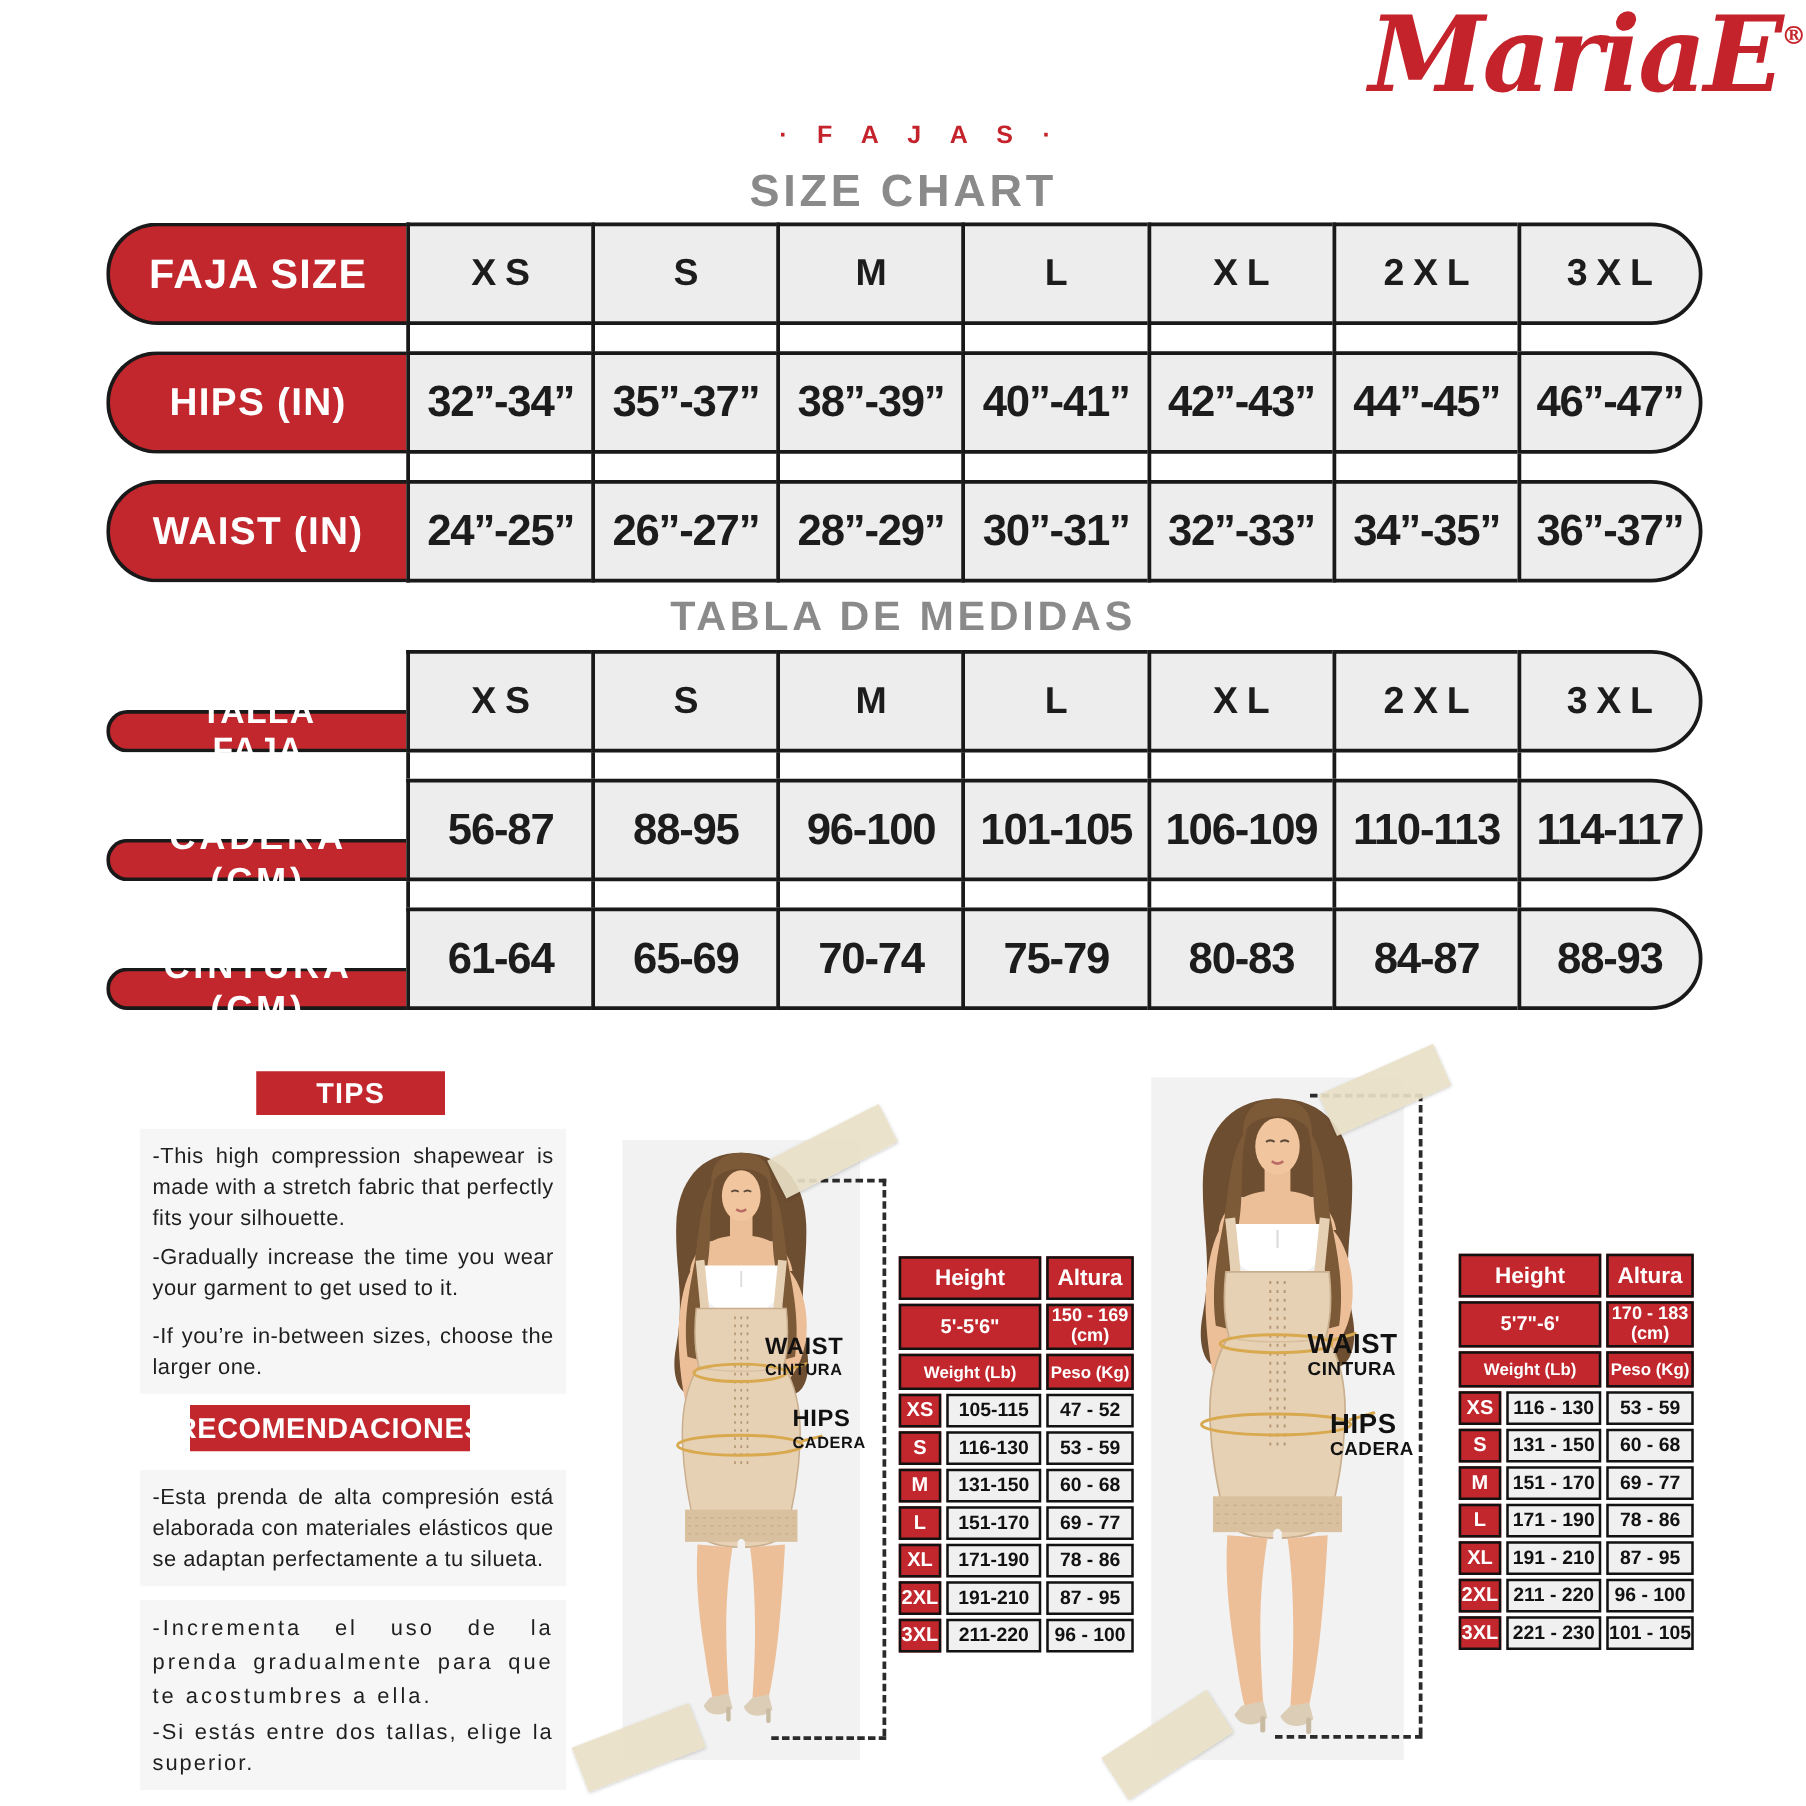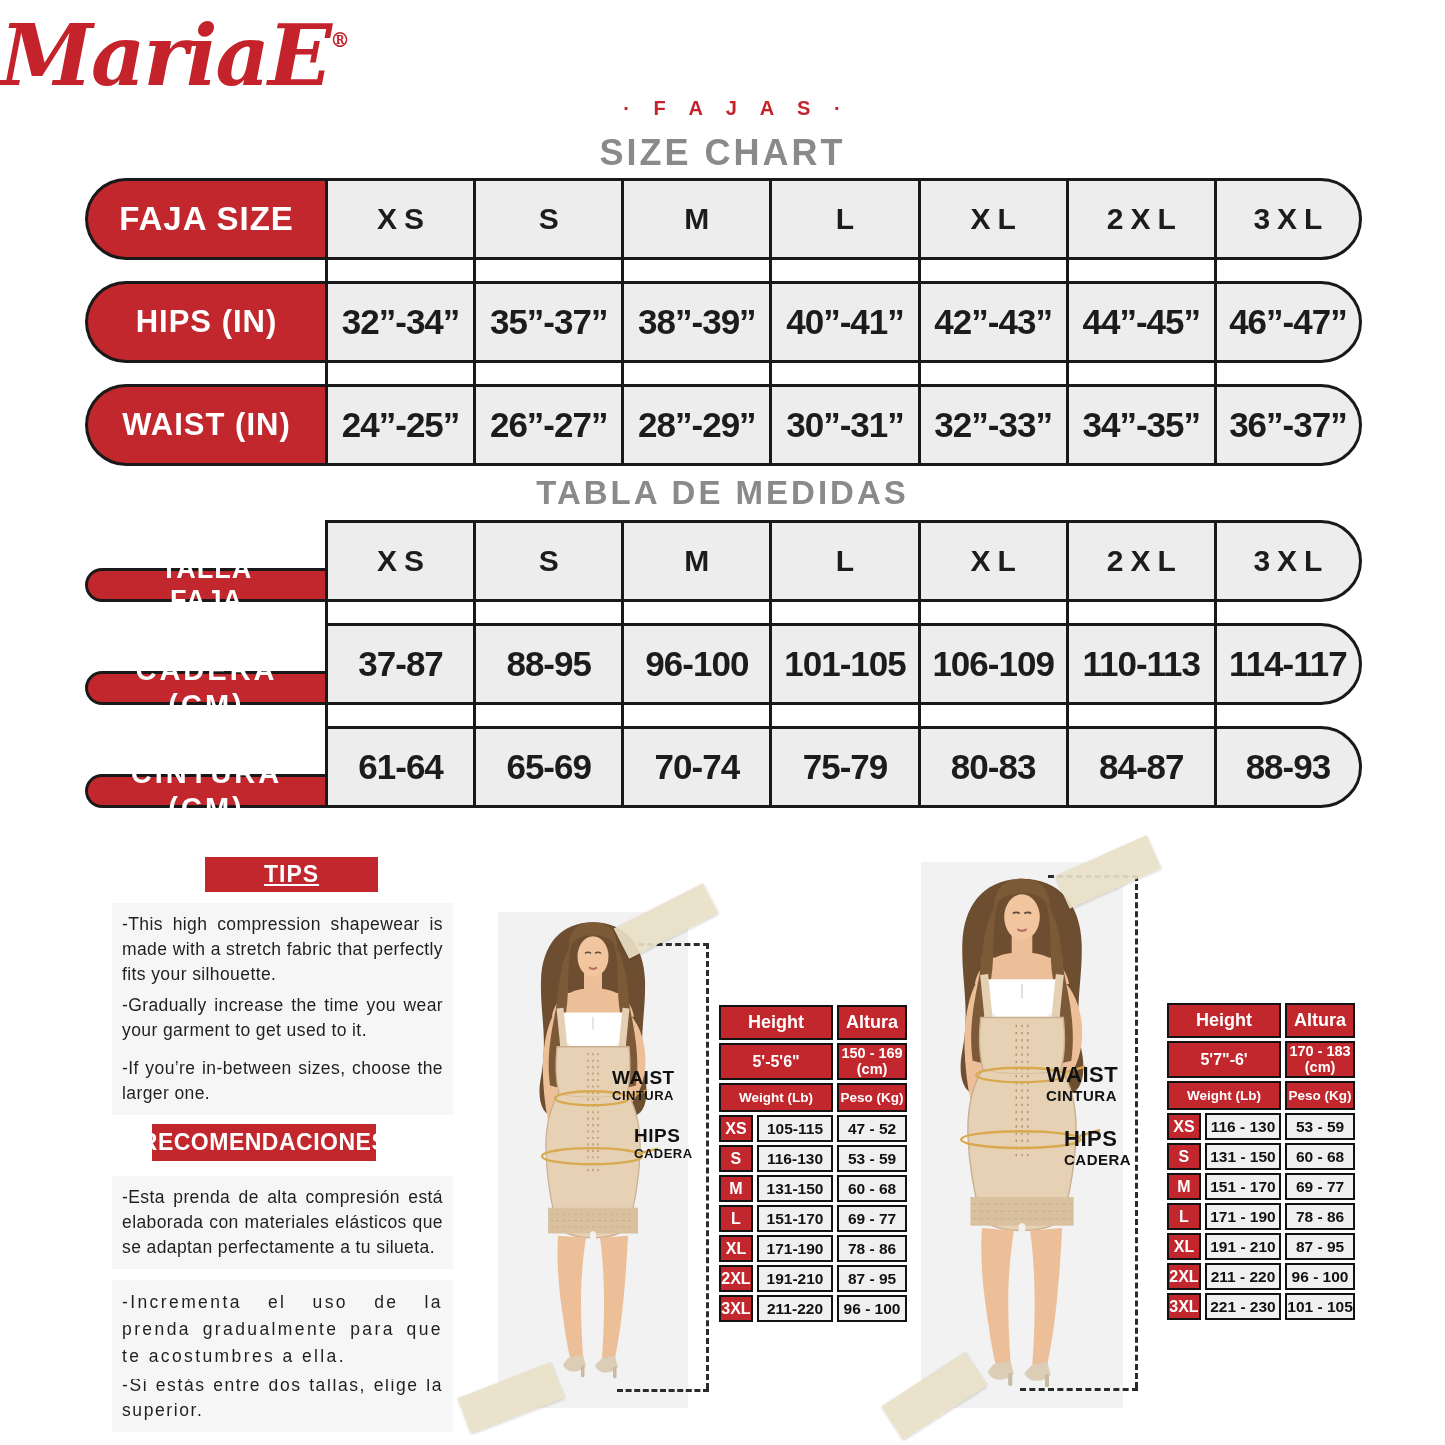--- a/index.html
+++ b/index.html
@@ -4,21 +4,21 @@
 <style>
   html,body { margin:0; padding:0; background:#fff; }
   .canvas {
     position:relative; width:1445px; height:1445px; background:#ffffff;
     font-family:"Liberation Sans", sans-serif; overflow:hidden;
   }
   .pre { white-space:pre-line;margin-top:48px; }
 
   
   .logo-script {
-    position:absolute; left:0; right:0; top:12px; text-align:left;
+    position:absolute; left:0; right:0; top:0; text-align:right;
     font-family:"DejaVu Serif", serif; font-style:italic; font-weight:700;
     font-size:84px; line-height:1.05; color:#c5232b; letter-spacing:-2px;
   }
   .logo-reg { font-size:20px; font-style:normal; vertical-align:38px; letter-spacing:0; }
   .logo-sub {
     position:absolute; left:0; right:0; top:97px; text-align:center;
     color:#c5232b; font-size:20px; font-weight:600; letter-spacing:9px;padding-left:28px;
   }
   .h-main {
     position:absolute; left:0; right:0; text-align:center;
@@ -52,21 +52,21 @@
   .sizeh { font-size:30px; letter-spacing:7px; padding-left:7px; }
   .bval  { font-size:35px; letter-spacing:-1px; }
   .gapcell { background:transparent; }
   .gapline { border-left:3px solid #191919; }
 
   
   .tipbox {
     position:absolute; background:#c1272d; color:#fff; text-align:center;
     font-weight:600; display:flex; align-items:center; justify-content:center;
   }
-  .tips-title { left:205px; top:857px; width:173px; height:35px; font-size:23px; letter-spacing:1px;text-decoration:underline; }
+  .tips-title { left:205px; top:857px; width:151px; height:35px; font-size:23px; letter-spacing:1px; }
   .recs-title { left:152px; top:1124px; width:224px; height:37px; font-size:23px; letter-spacing:0.5px; }
   .para {
     position:absolute; left:112px; width:341px; background:#f6f6f6;
     color:#1f1f1f; font-size:17.5px; line-height:1.42; text-align:justify;
     padding:9px 10px; box-sizing:border-box;
   }
   .ls1 { letter-spacing:0.4px; } .ls2 { letter-spacing:2.4px; line-height:1.55; } .ls3 { letter-spacing:1.6px; }
 
   
   .photo { position:absolute; background:#f2f2f2; }
@@ -210,21 +210,21 @@
     <div class="gapcell gapline"></div>
     <div class="gapcell gapline"></div>
     <div class="gapcell gapline"></div>
     <div class="gapcell gapline"></div>
     <div class="gapcell gapline"></div>
     <div class="gapcell gapline"></div>
     <div class="gapcell gapline"></div>
 
     <div class="bcell corner c-cm pre">CADERA
 (CM)</div>
-    <div class="bcell bval">37-87</div>
+    <div class="bcell bval">56-87</div>
     <div class="bcell bval">88-95</div>
     <div class="bcell bval">96-100</div>
     <div class="bcell bval">101-105</div>
     <div class="bcell bval">106-109</div>
     <div class="bcell bval">110-113</div>
     <div class="bcell bval lastcol">114-117</div>
 
     <div class="gapcell"></div>
     <div class="gapcell gapline"></div>
     <div class="gapcell gapline"></div>

